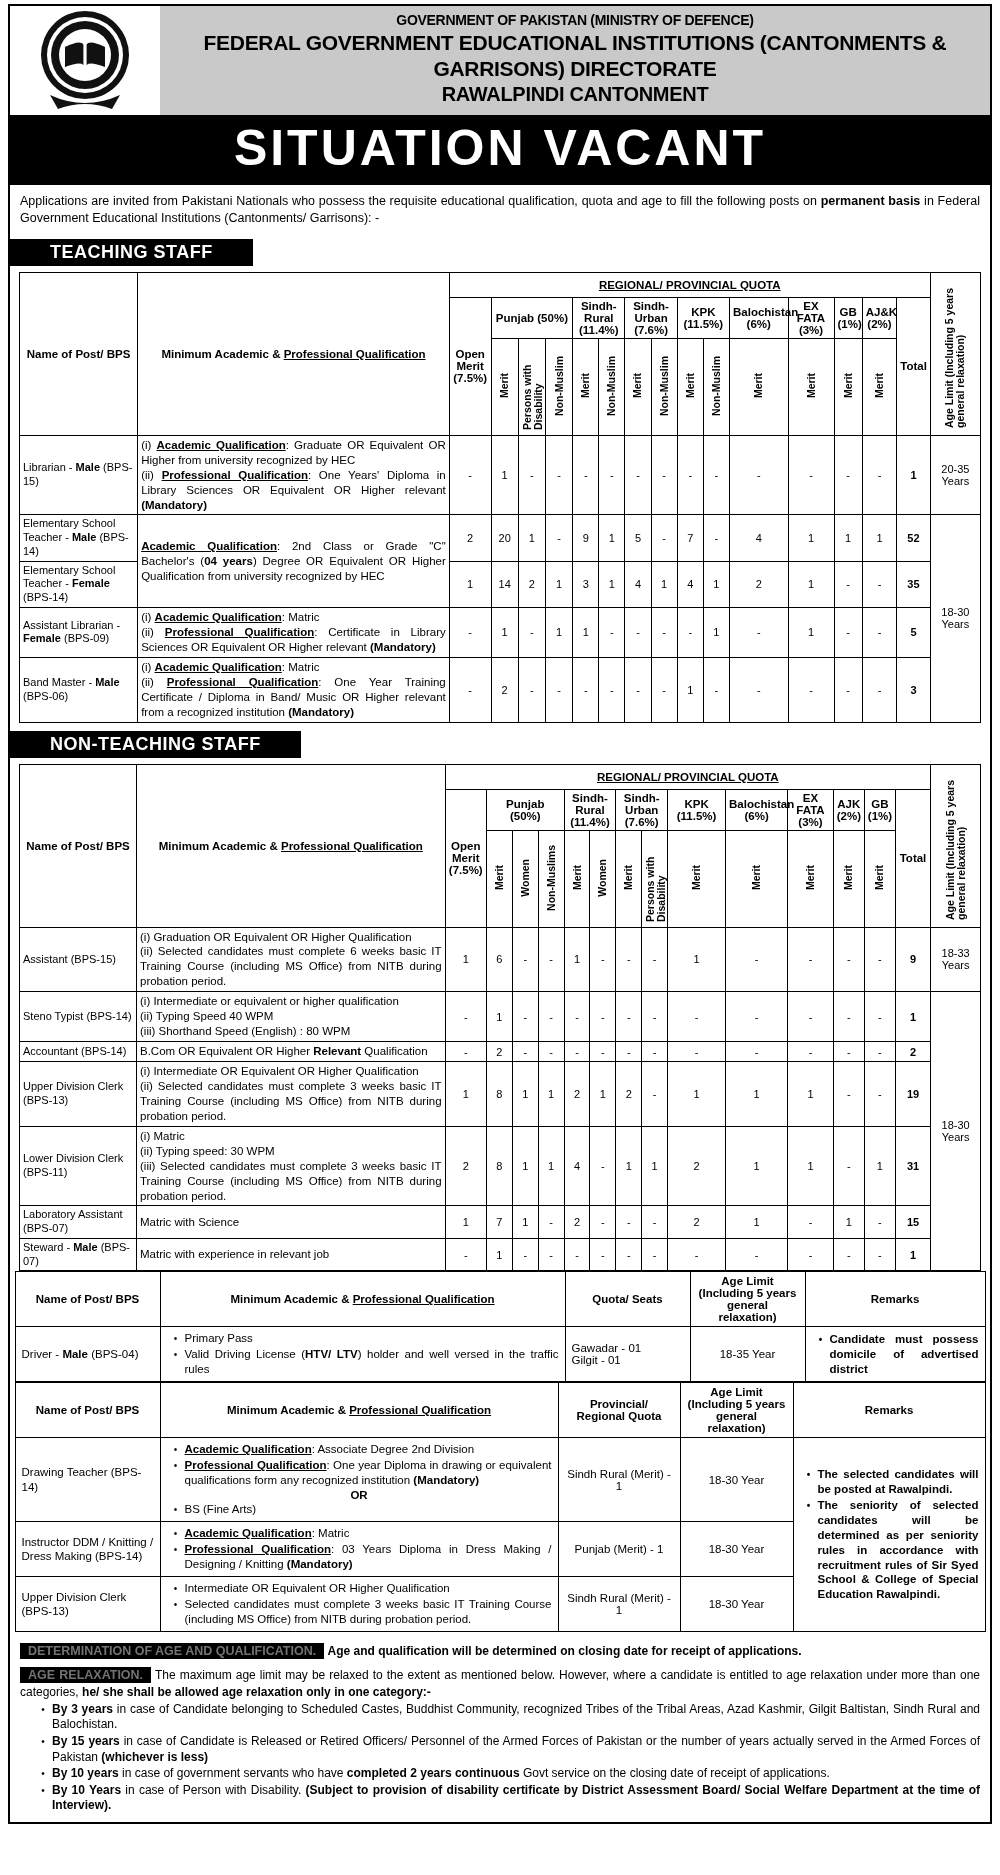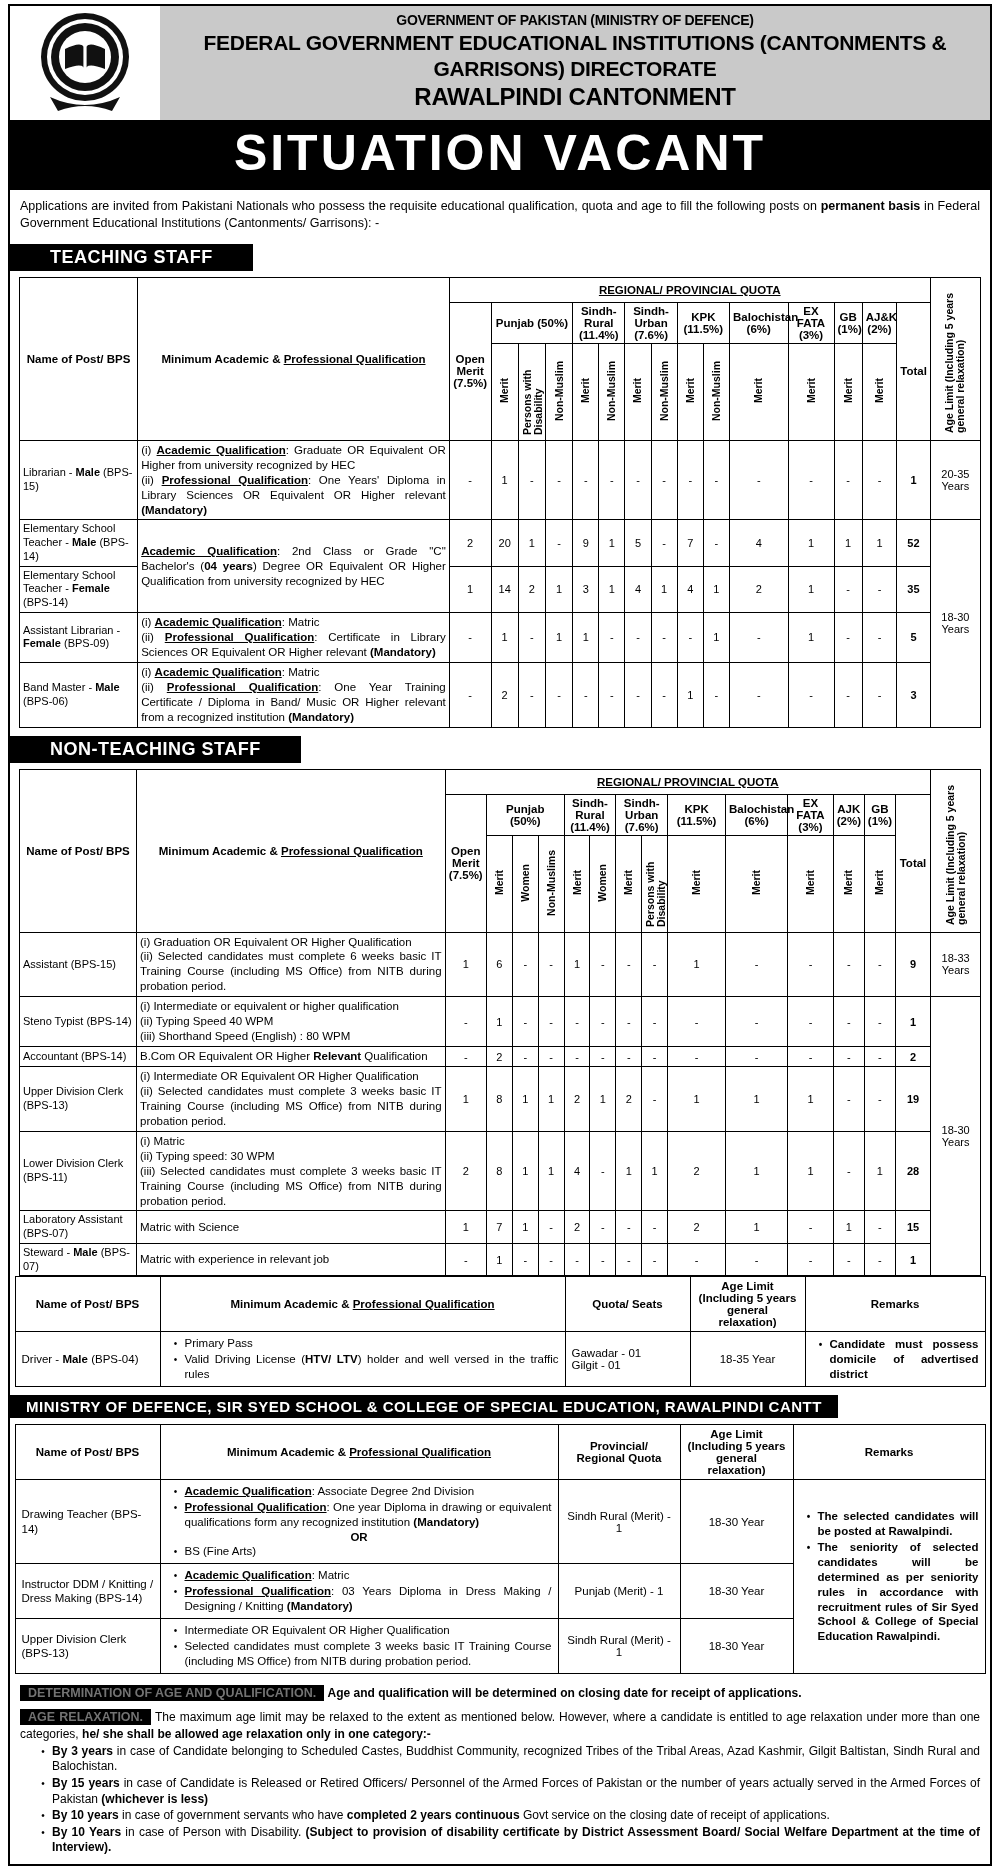--- a/index.html
+++ b/index.html
@@ -5,21 +5,21 @@
   html,body{margin:0;padding:0;background:#fff;}
   body{width:1000px;font-family:"Liberation Sans","DejaVu Sans",sans-serif;color:#000;}
   .ad{border:2px solid #000;margin:4px 8px 6px 8px;background:#fff;}
   
   .masthead{display:flex;align-items:stretch;background:#fff;}
   .logo-box{width:150px;display:flex;align-items:center;justify-content:center;background:#fff;}
   .titles{flex:1;background:#c9c9c9;text-align:center;padding:6px 4px 8px 4px;}
   .titles div{font-weight:bold;letter-spacing:-.3px;line-height:1.25;}
   .t1{font-size:14px;}
   .t2{font-size:21px;}
-  .t3{font-size:24px;}
+  .t3{font-size:20px;}
   .banner-black{background:#000;color:#fff;text-align:center;font-size:50px;font-weight:bold;letter-spacing:3px;padding:4px 0 8px 0;}
   .intro{font-size:12.5px;text-align:justify;padding:8px 10px 4px 10px;line-height:1.35;}
   .sec-center{margin:8px 0 6px 0;}
   .black-title{display:inline-block;background:#000;color:#fff;font-weight:bold;font-size:18px;padding:3px 40px;letter-spacing:.5px;}
   
   table.staff{border-collapse:collapse;margin:0 auto;table-layout:fixed;width:962px;}
   table.staff th,table.staff td{border:1.4px solid #000;padding:2px 3px;vertical-align:middle;}
   table.staff th{font-weight:bold;font-size:11.5px;text-align:center;}
   th.quota-h{text-decoration:underline;font-size:12px;height:20px;}
   th.vert{vertical-align:bottom;padding-bottom:4px;height:92px;}
@@ -385,21 +385,21 @@
             <td class="num">1</td>
             <td class="num">4</td>
             <td class="num">-</td>
             <td class="num">1</td>
             <td class="num">1</td>
             <td class="num">2</td>
             <td class="num">1</td>
             <td class="num">1</td>
             <td class="num">-</td>
             <td class="num">1</td>
-            <td class="num total">28</td>
+            <td class="num total">31</td>
           </tr>
           <tr>
             <td class="post">Laboratory Assistant (BPS-07)</td>
             <td class="qual" rowspan="1">Matric with Science</td>
             <td class="num">1</td>
             <td class="num">7</td>
             <td class="num">1</td>
             <td class="num">-</td>
             <td class="num">2</td>
             <td class="num">-</td>
@@ -467,21 +467,20 @@
       <td class="remarks">
             <div class="li">
               <span class="dot">•</span>
               <span class="litext">Candidate must possess domicile of advertised district</span>
             </div>
           </td>
     </tr>
   </tbody>
     </table>
 
-  <div class="sec-center"><span class="black-title" style="font-size:15px;padding:3px 16px;">MINISTRY OF DEFENCE, SIR SYED SCHOOL &amp; COLLEGE OF SPECIAL EDUCATION, RAWALPINDI CANTT</span></div>
   <table class="simple">
     <colgroup>
         <col style="width:145px">
         <col style="width:398px">
         <col style="width:122px">
         <col style="width:113px">
         <col style="width:192px">
       </colgroup>
     <tbody>
         <tr>

